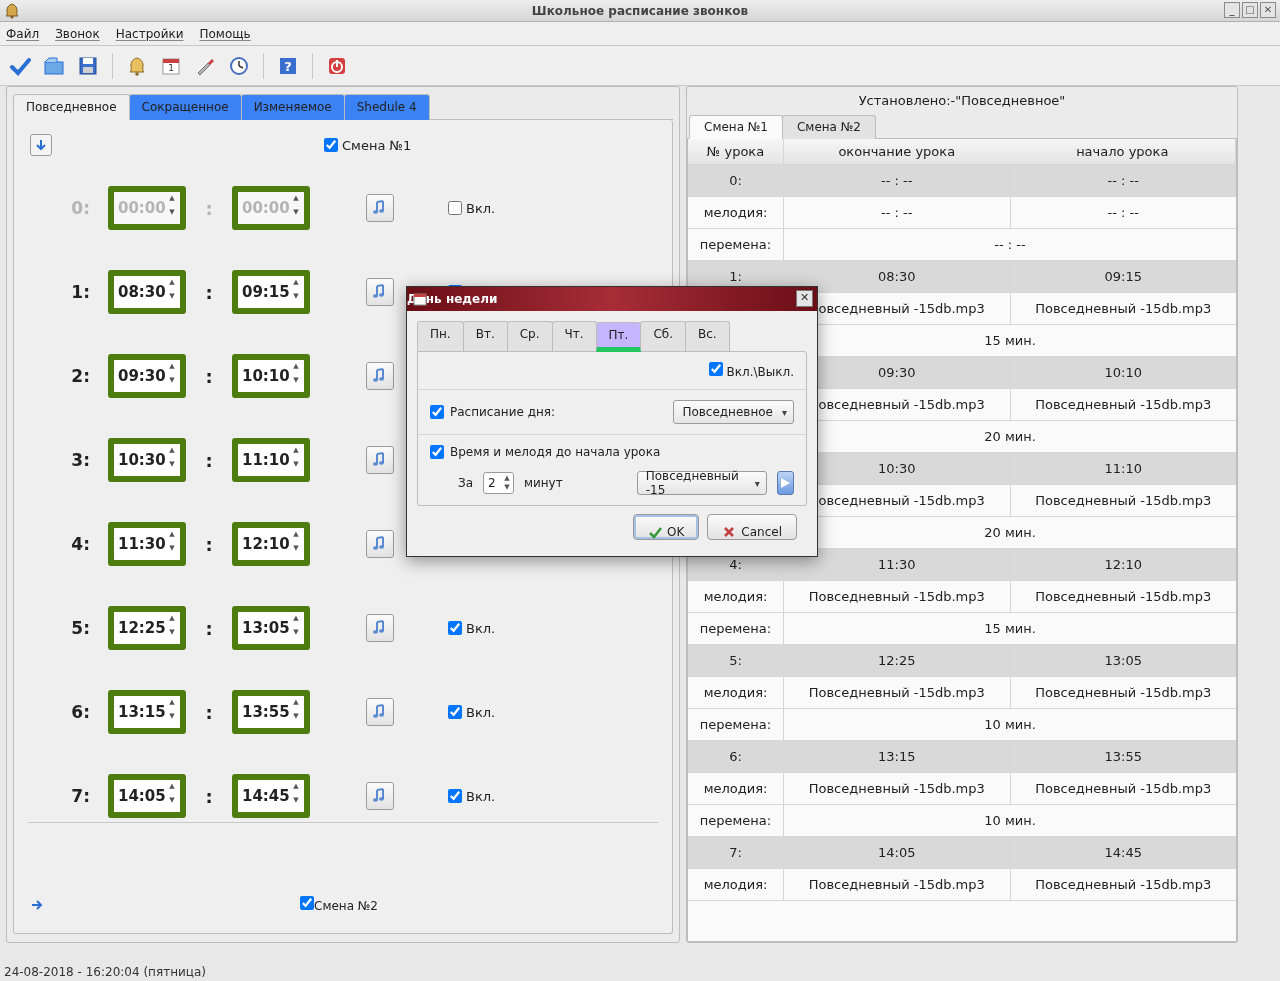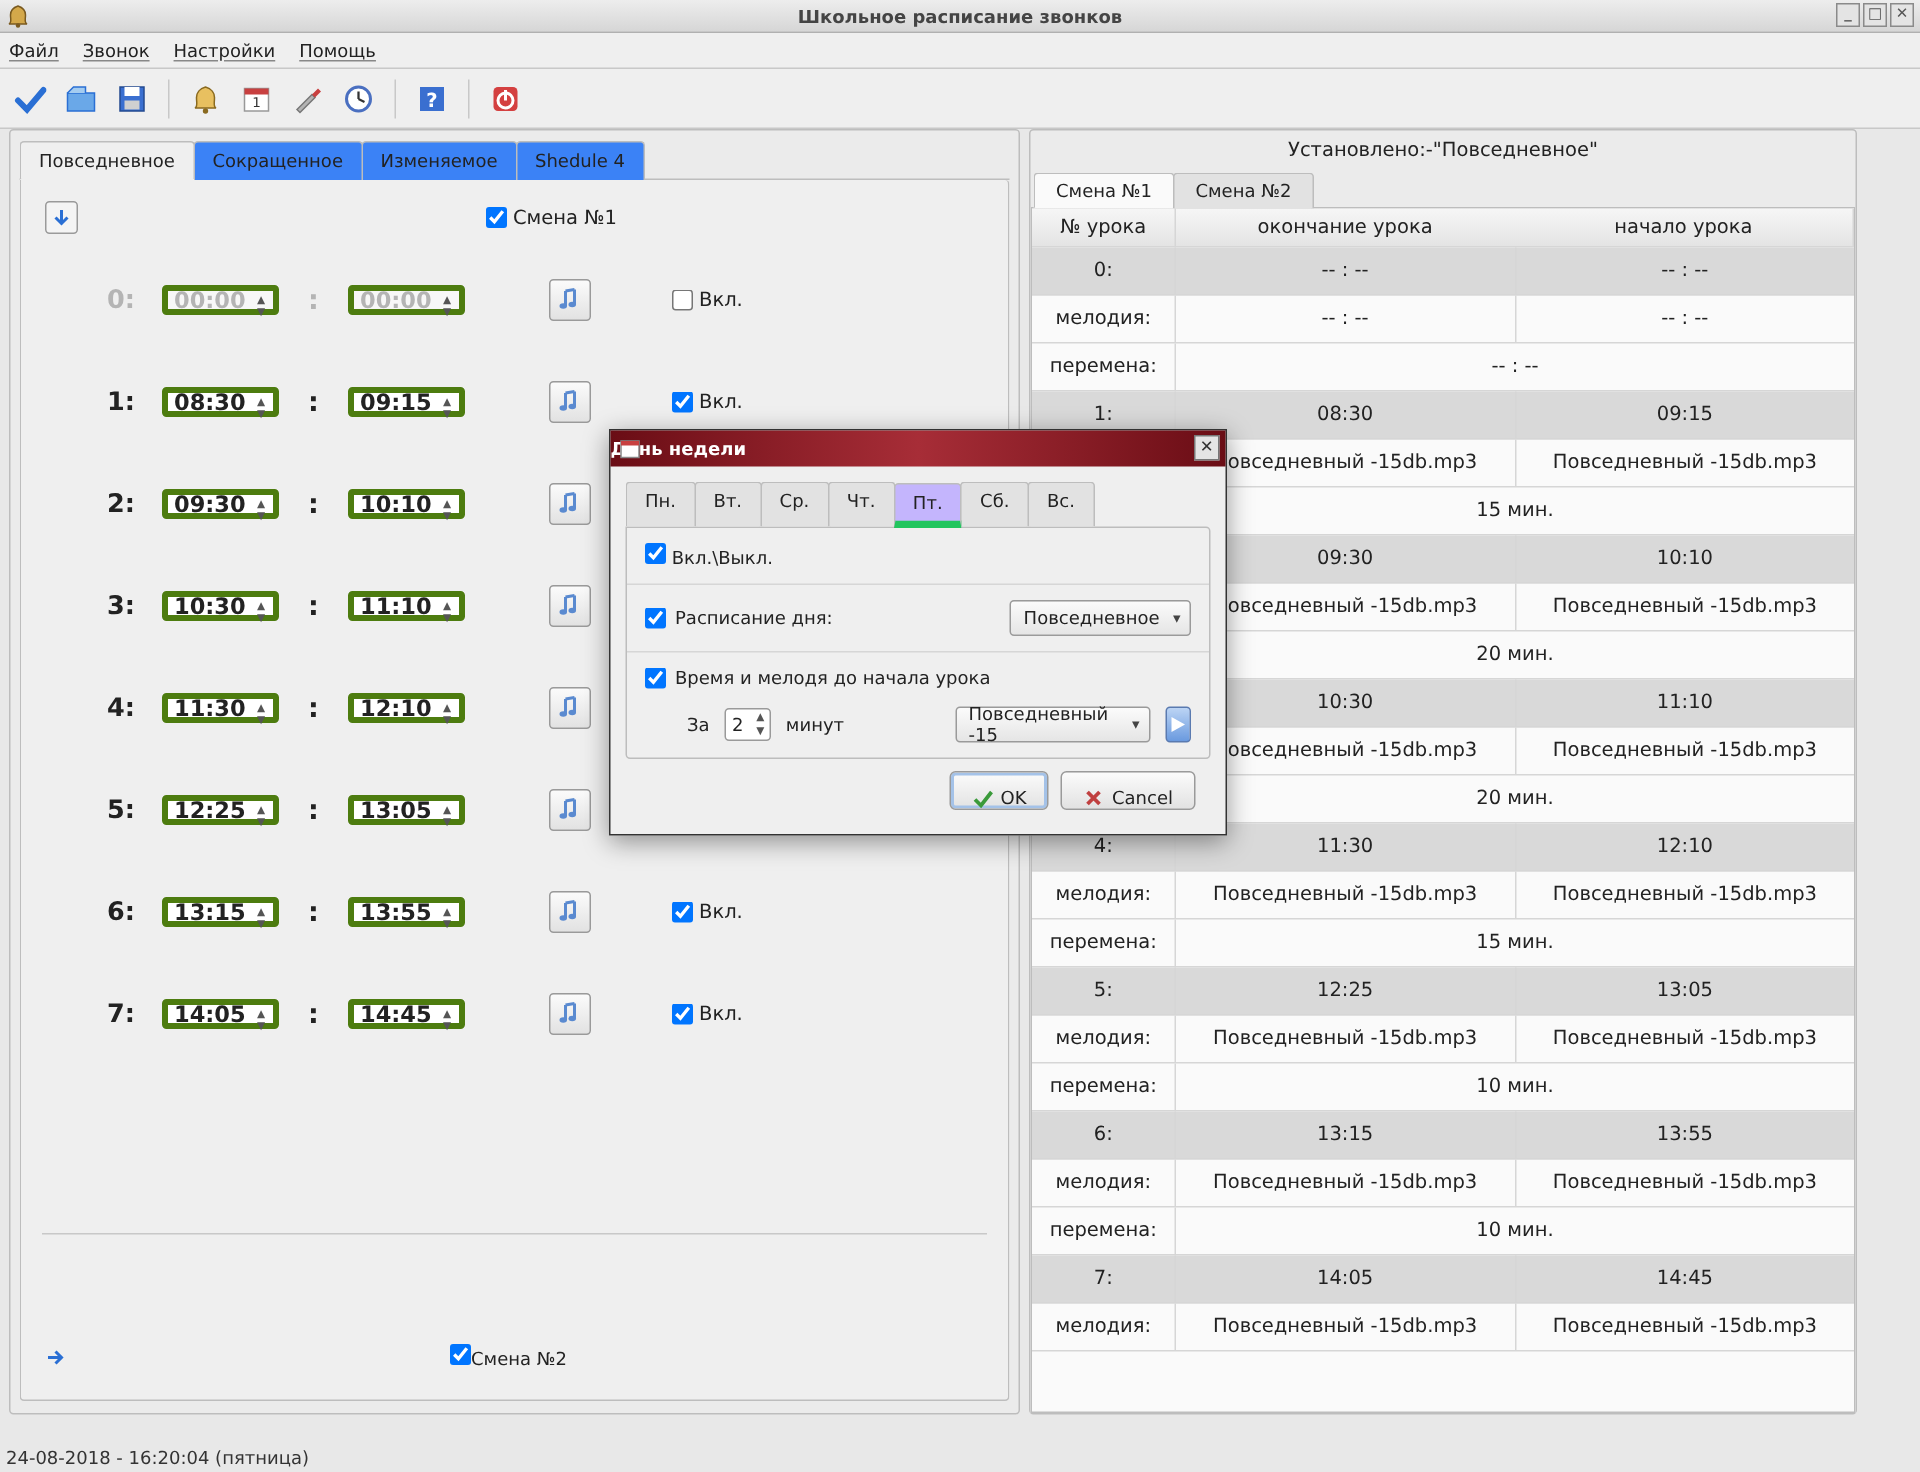--- a/index.html
+++ b/index.html
@@ -48,21 +48,21 @@
   .shiftrow{ display:flex; align-items:center; gap:8px; margin-bottom:12px;}
   .shiftrow .arrowbtn{ width:22px; height:22px; border:1px solid #9a9a9a; border-radius:3px; display:flex;align-items:center;justify-content:center; background:#f4f4f4; cursor:pointer;}
   .shiftrow .spacer{ flex:0 0 256px;}
   .shiftrow label{ display:flex; align-items:center; gap:4px; font-size:13px;}
   input[type=checkbox]{ width:14px; height:14px; }
   
   .lessonrows{ margin-top:30px; display:flex; flex-direction:column; gap:40px;}
   .lrow{ display:flex; align-items:center; gap:18px;}
   .lrow .lnum{ width:60px; text-align:right; font-size:17px; font-weight:bold;}
   .lrow.disabled .lnum{ color:#b4b4b4;}
-  .timeinput{ width:78px; height:20px; border:4px solid #4d7c0f; border-radius:3px; background:#fff; display:flex; align-items:center; padding:0 4px; font-size:15px; position:relative; font-weight:bold;}
+  .timeinput{ width:78px; height:44px; border:6px solid #4d7c0f; border-radius:3px; background:#fff; display:flex; align-items:center; padding:0 4px; font-size:15px; position:relative; font-weight:bold;}
   .lrow.disabled .timeinput{ color:#b4b4b4; background:#f7f7f7;}
   .spinner{ position:absolute; right:2px; top:2px; bottom:2px; width:12px; display:flex; flex-direction:column; }
   .spinner div{ flex:1; font-size:7px; line-height:8px; text-align:center; color:#555; cursor:pointer;}
   .colsep{ width:10px; font-size:18px; font-weight:bold; text-align:center;}
   .lrow.disabled .colsep{color:#b4b4b4;}
   .notebtn{ width:28px; height:28px; border:1px solid #9a9a9a; border-radius:3px; background:linear-gradient(#fbfbfb,#e2e2e2); display:flex; align-items:center; justify-content:center; cursor:pointer;}
   .vkrow{ display:flex; align-items:center; gap:4px; margin-left:36px; font-size:13px;}
   
   .bottomshift{ position:absolute; bottom:20px; left:16px; right:16px; display:flex; align-items:center; }
   .divline{ height:1px; background:#c8c8c8; position:absolute; bottom:110px; left:14px; right:14px;}
@@ -95,21 +95,21 @@
     font-size:12px; font-weight:bold; position:relative;
   }
   .dlg-title .dlg-icon{position:absolute; left:5px; top:4px;}
   .dlg-close{ position:absolute; right:4px; top:3px; width:17px; height:17px; background:#e4e4e4; border:1px solid #777; color:#333; font-size:11px; line-height:14px; text-align:center; cursor:pointer;}
   .dlg-body{ padding:10px 10px 8px 10px;}
   .dlg-tabs{ display:flex;}
   .dlg-tab{ padding:5px 12px; border:1px solid #bdbdbd; background:#e2e2e2; border-bottom:none; margin-right:-1px; border-radius:3px 3px 0 0; cursor:pointer; font-size:12px;}
   .dlg-tab.active{ background:#c4b5fd; position:relative; top:1px; border-bottom:5px solid #22c55e;}
   .dlg-content{ border:1px solid #bdbdbd; background:#efefef; border-radius:0 3px 3px 3px;}
   .dlg-row{ padding:10px 12px; display:flex; align-items:center; gap:8px; border-top:1px solid #d6d6d6;}
-  .dlg-row.first{border-top:none; justify-content:flex-start;}
+  .dlg-row.first{border-top:none; justify-content:flex-end;}
   .combo{ border:1px solid #9a9a9a; border-radius:3px; background:linear-gradient(#fbfbfb,#e5e5e5); height:24px; padding:0 20px 0 8px; position:relative; display:flex; align-items:center; font-size:12px; cursor:pointer; min-width:120px;}
   .combo::after{content:"▾"; position:absolute; right:6px; font-size:10px; color:#444;}
   .numspin{ width:40px; height:22px; border:1px solid #9a9a9a; border-radius:3px; background:#fff; display:flex; align-items:center; padding:0 4px; font-size:12px; position:relative;}
   .numspin .spinner{ right:1px; top:1px; bottom:1px; width:10px;}
   .playbtn{ width:24px; height:24px; border:1px solid #5a7ab0; border-radius:3px; background:linear-gradient(#bcd4f4,#6a9adf); display:flex; align-items:center; justify-content:center; cursor:pointer;}
   .dlg-buttons{ padding:8px 10px; display:flex; justify-content:flex-end; gap:8px;}
   .btn{ height:26px; padding:0 14px; border:1px solid #9a9a9a; border-radius:4px; background:linear-gradient(#fbfbfb,#e2e2e2); display:flex; align-items:flex-end; gap:5px; cursor:pointer; font-size:12px;}
   .btn.default{ box-shadow:0 0 0 2px #a4c2e8 inset;}
 </style>
 </head>

